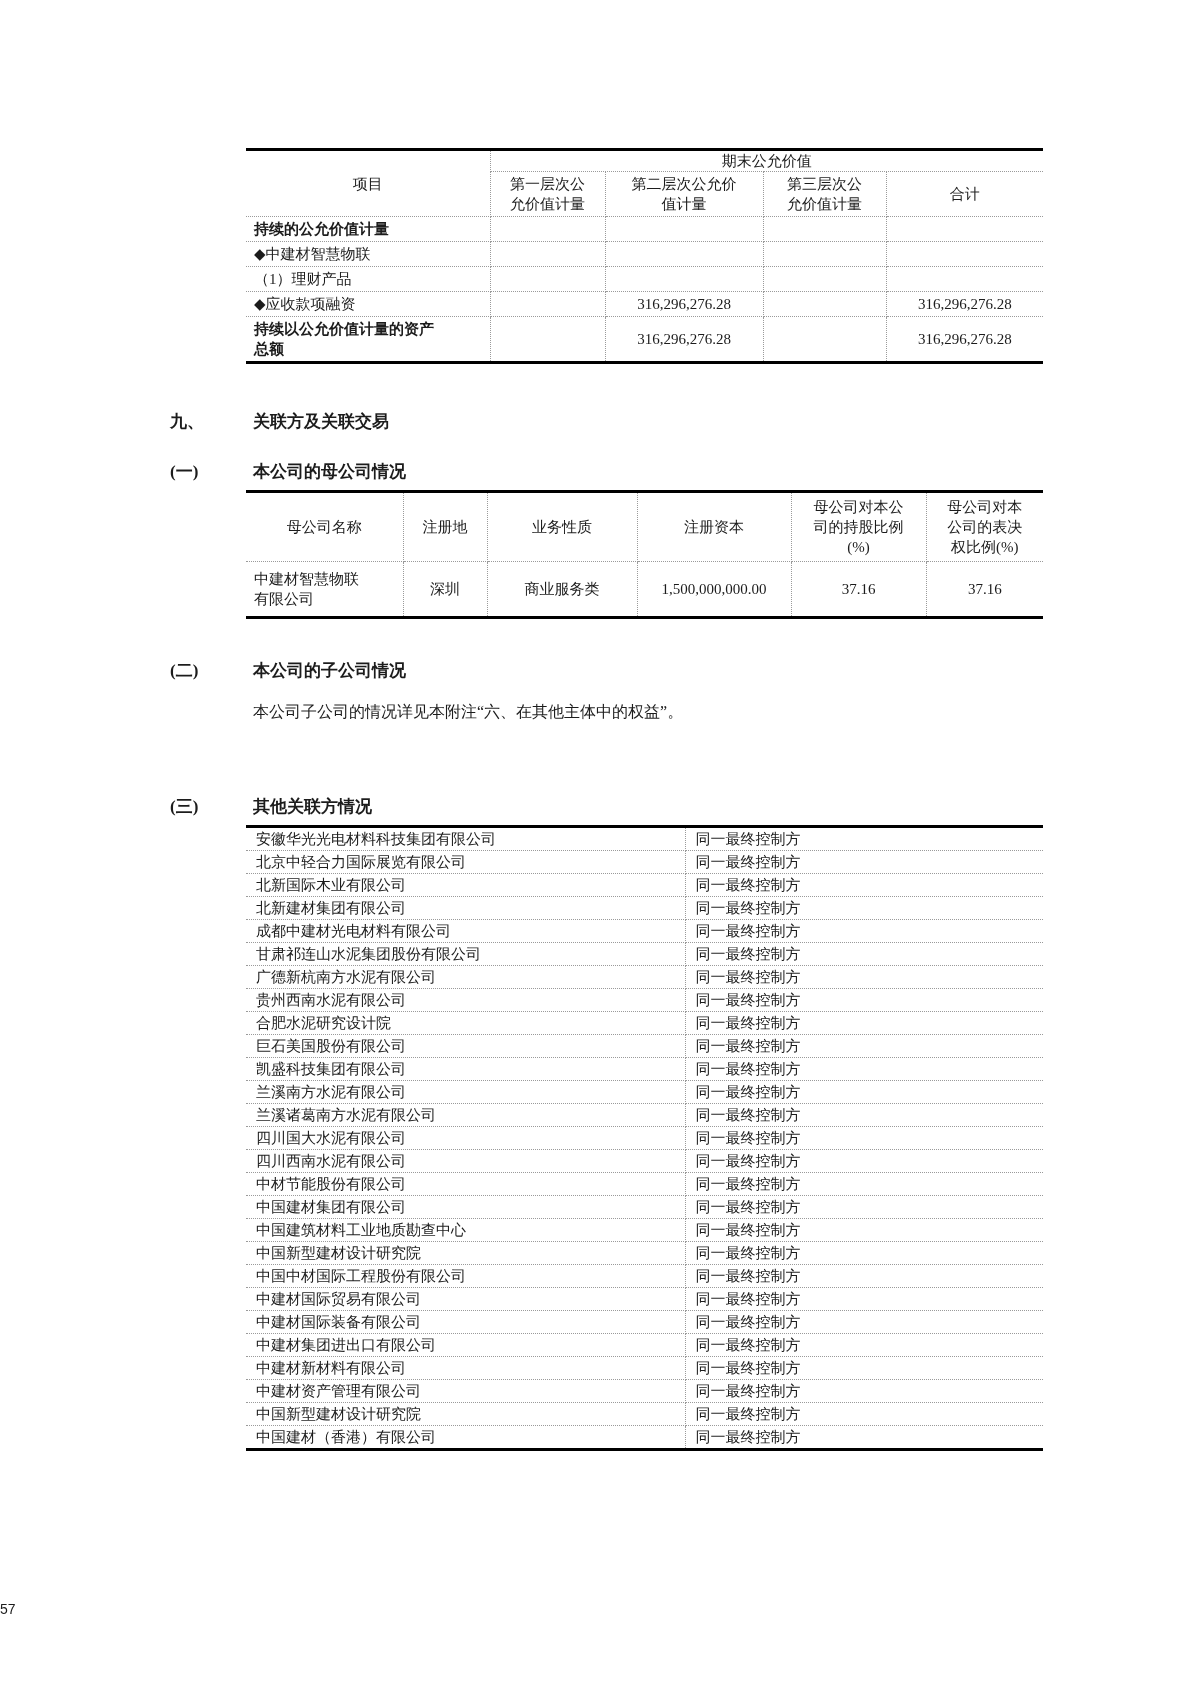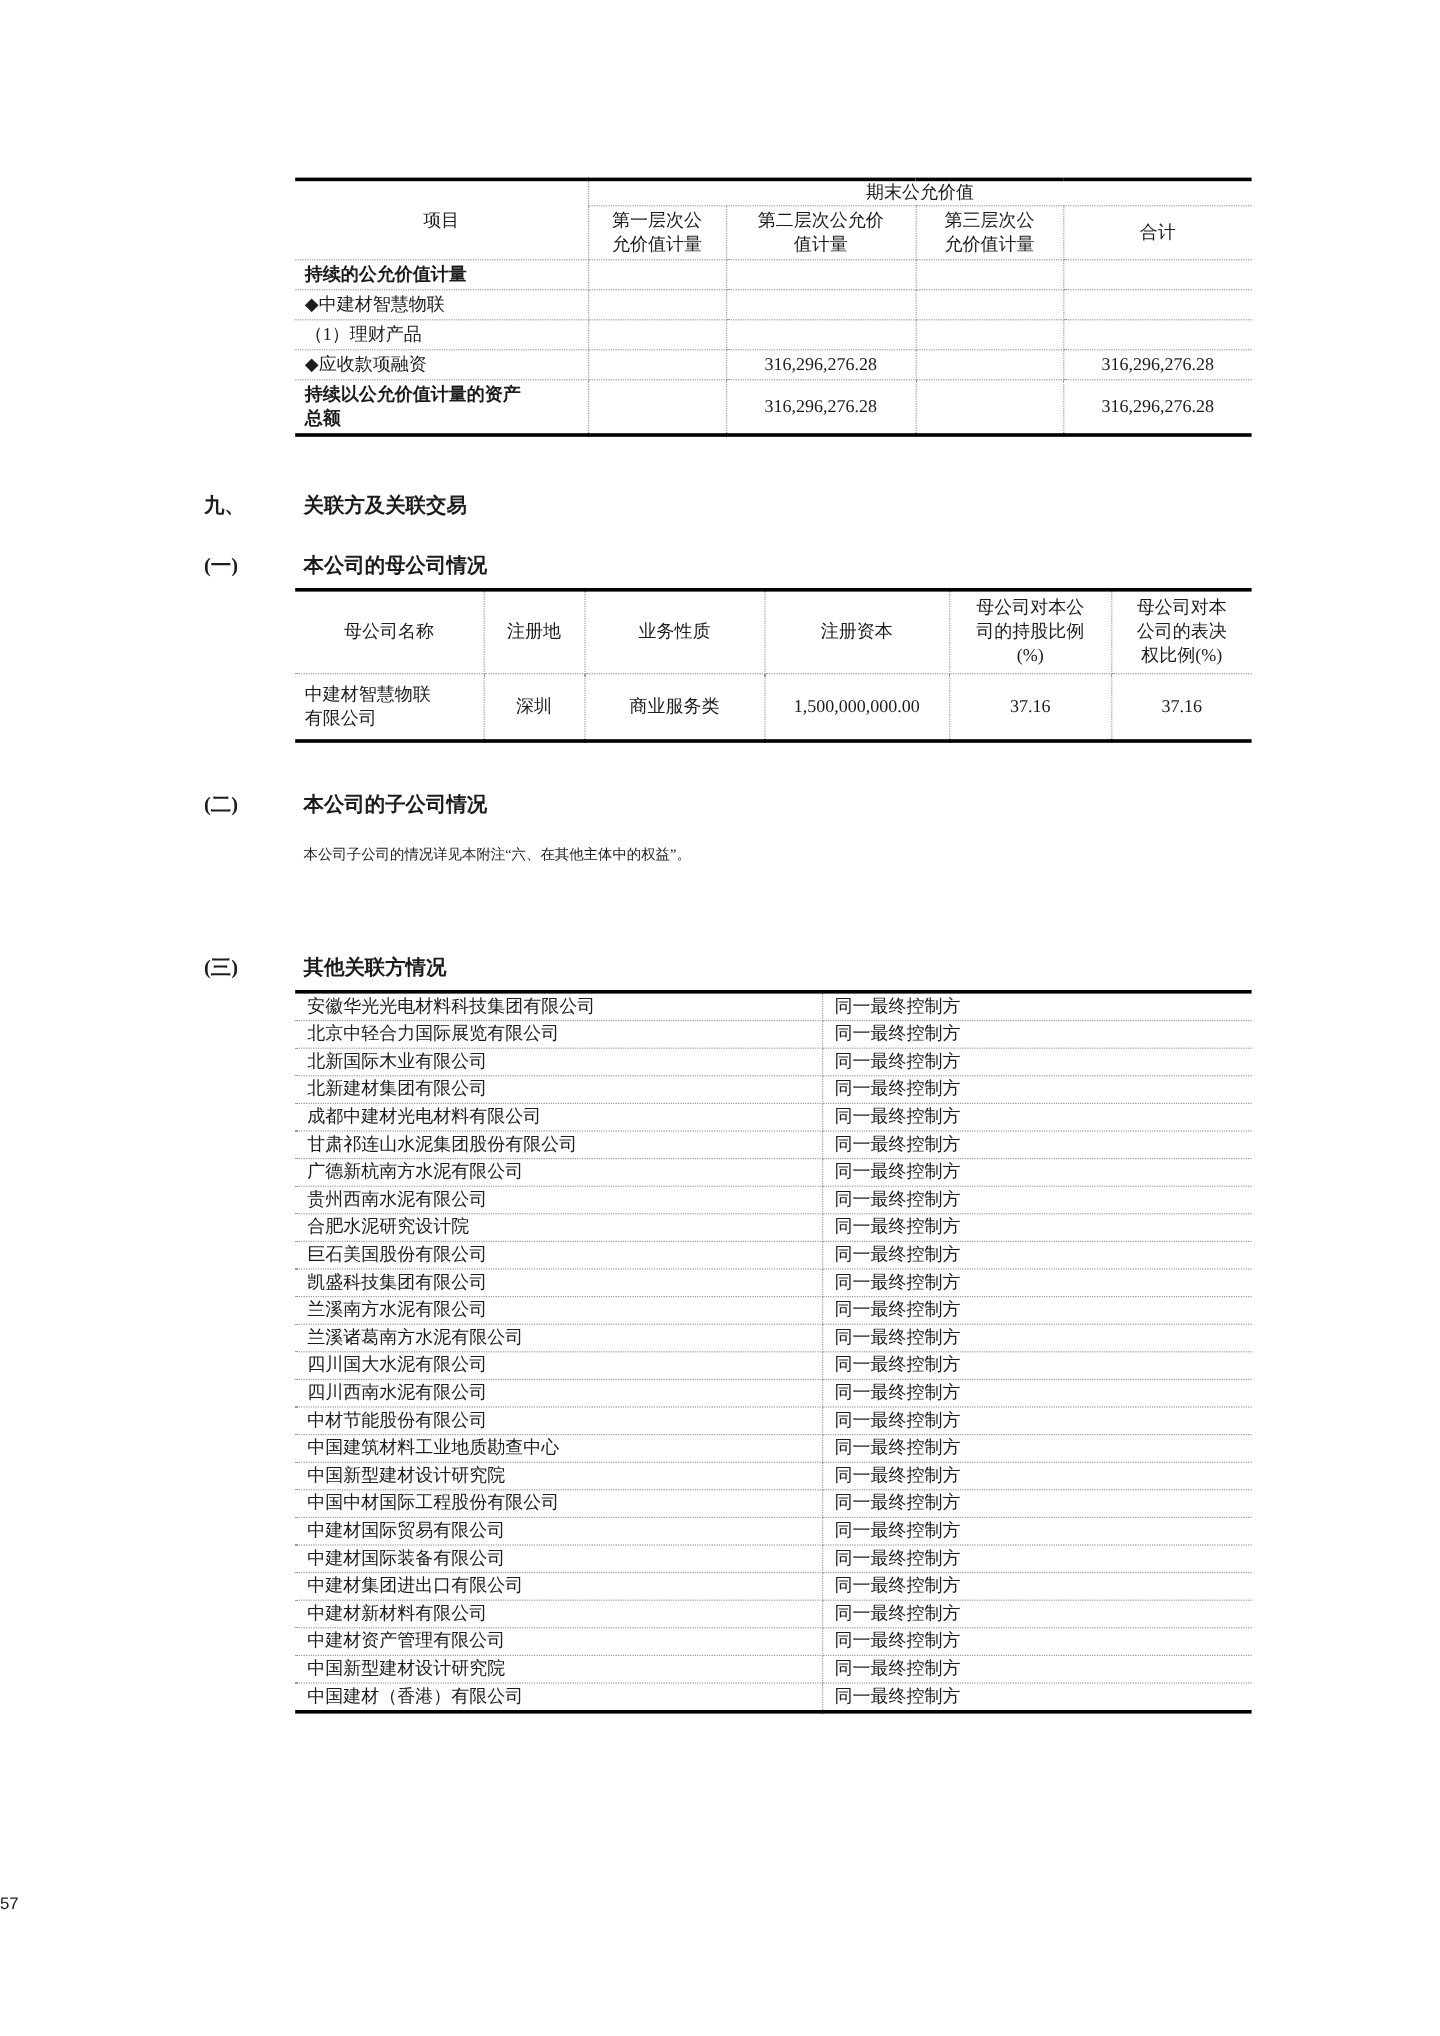--- a/index.html
+++ b/index.html
@@ -76,21 +76,21 @@
   }
   .sec .sec-num { width: 83px; flex: 0 0 83px; }
   .sec-nine  { margin-top: 46px; margin-bottom: 26px; }
   .sec-one   { margin-bottom: 6px; }
   .sec-two   { margin-top: 40px; margin-bottom: 18px; }
   .sec-three { margin-top: 72px; margin-bottom: 6px; }
 
   .body-par {
     margin-left: 253px;
     margin-right: 120px;
-    font-size: 12px;
+    font-size: 16px;
     line-height: 22px;
   }
 
   .page-num {
     margin-top: 150px;
     font-size: 14px;
     font-family: "Liberation Sans", "DejaVu Sans", sans-serif;
   }
 </style>
 </head>
@@ -278,20 +278,24 @@
     </tr>
         <tr class="rp-row">
       <td class="lft">四川西南水泥有限公司</td>
       <td class="lft">同一最终控制方</td>
     </tr>
         <tr class="rp-row">
       <td class="lft">中材节能股份有限公司</td>
       <td class="lft">同一最终控制方</td>
     </tr>
         <tr class="rp-row">
+      <td class="lft">中国建材集团有限公司</td>
+      <td class="lft">同一最终控制方</td>
+    </tr>
+        <tr class="rp-row">
       <td class="lft">中国建筑材料工业地质勘查中心</td>
       <td class="lft">同一最终控制方</td>
     </tr>
         <tr class="rp-row">
       <td class="lft">中国新型建材设计研究院</td>
       <td class="lft">同一最终控制方</td>
     </tr>
         <tr class="rp-row">
       <td class="lft">中国中材国际工程股份有限公司</td>
       <td class="lft">同一最终控制方</td>

